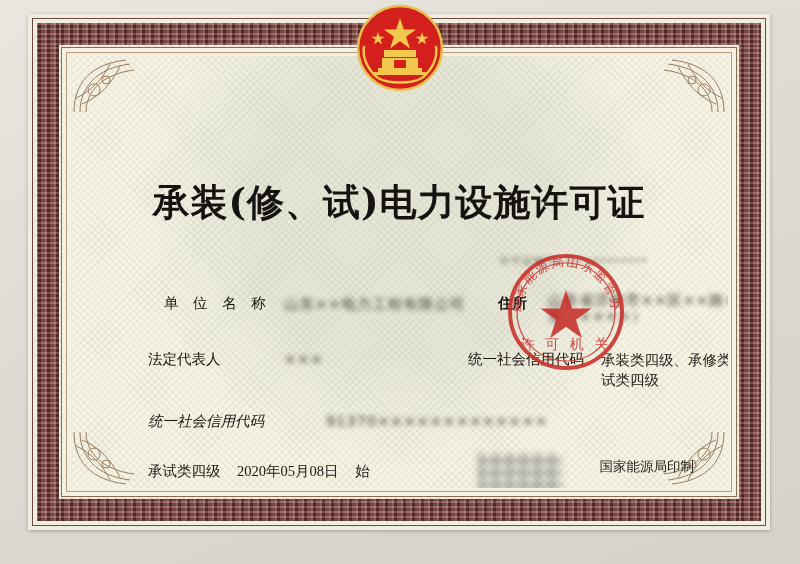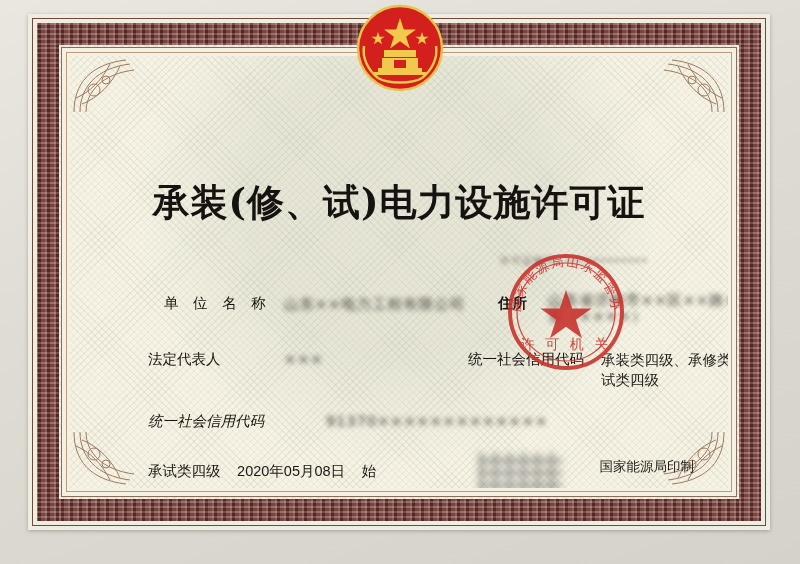--- a/index.html
+++ b/index.html
@@ -194,21 +194,21 @@
   .r2 { position: absolute; left: 0;   top: 56px; }
   .r2v { position: absolute; left: 136px; top: 57px; }
   .r2b { position: absolute; left: 320px; top: 56px; }
   .r2bv{ position: absolute; left: 453px; top: 56px; width: 200px; line-height: 20px; }
 
   .r3 { position: absolute; left: 0;   top: 118px; font-style: italic; }
   .r3v { position: absolute; left: 178px; top: 119px; width: 160px; }
 
   .r4 { position: absolute; left: 0;   top: 168px; }
 
-  .date { font-family: Liberation Sans, sans-serif; font-size: 14.5px; }
+  .date { font-family: Liberation Serif, serif; font-size: 14.5px; }
 
   .mark-blur {
     position: absolute;
     left: 330px;
     top: 158px;
     width: 84px;
     height: 72px;
     background:
       repeating-linear-gradient(0deg, rgba(120,120,120,0.55) 0 6px, rgba(255,255,255,0) 6px 12px),
       repeating-linear-gradient(90deg, rgba(120,120,120,0.45) 0 7px, rgba(255,255,255,0) 7px 14px);

